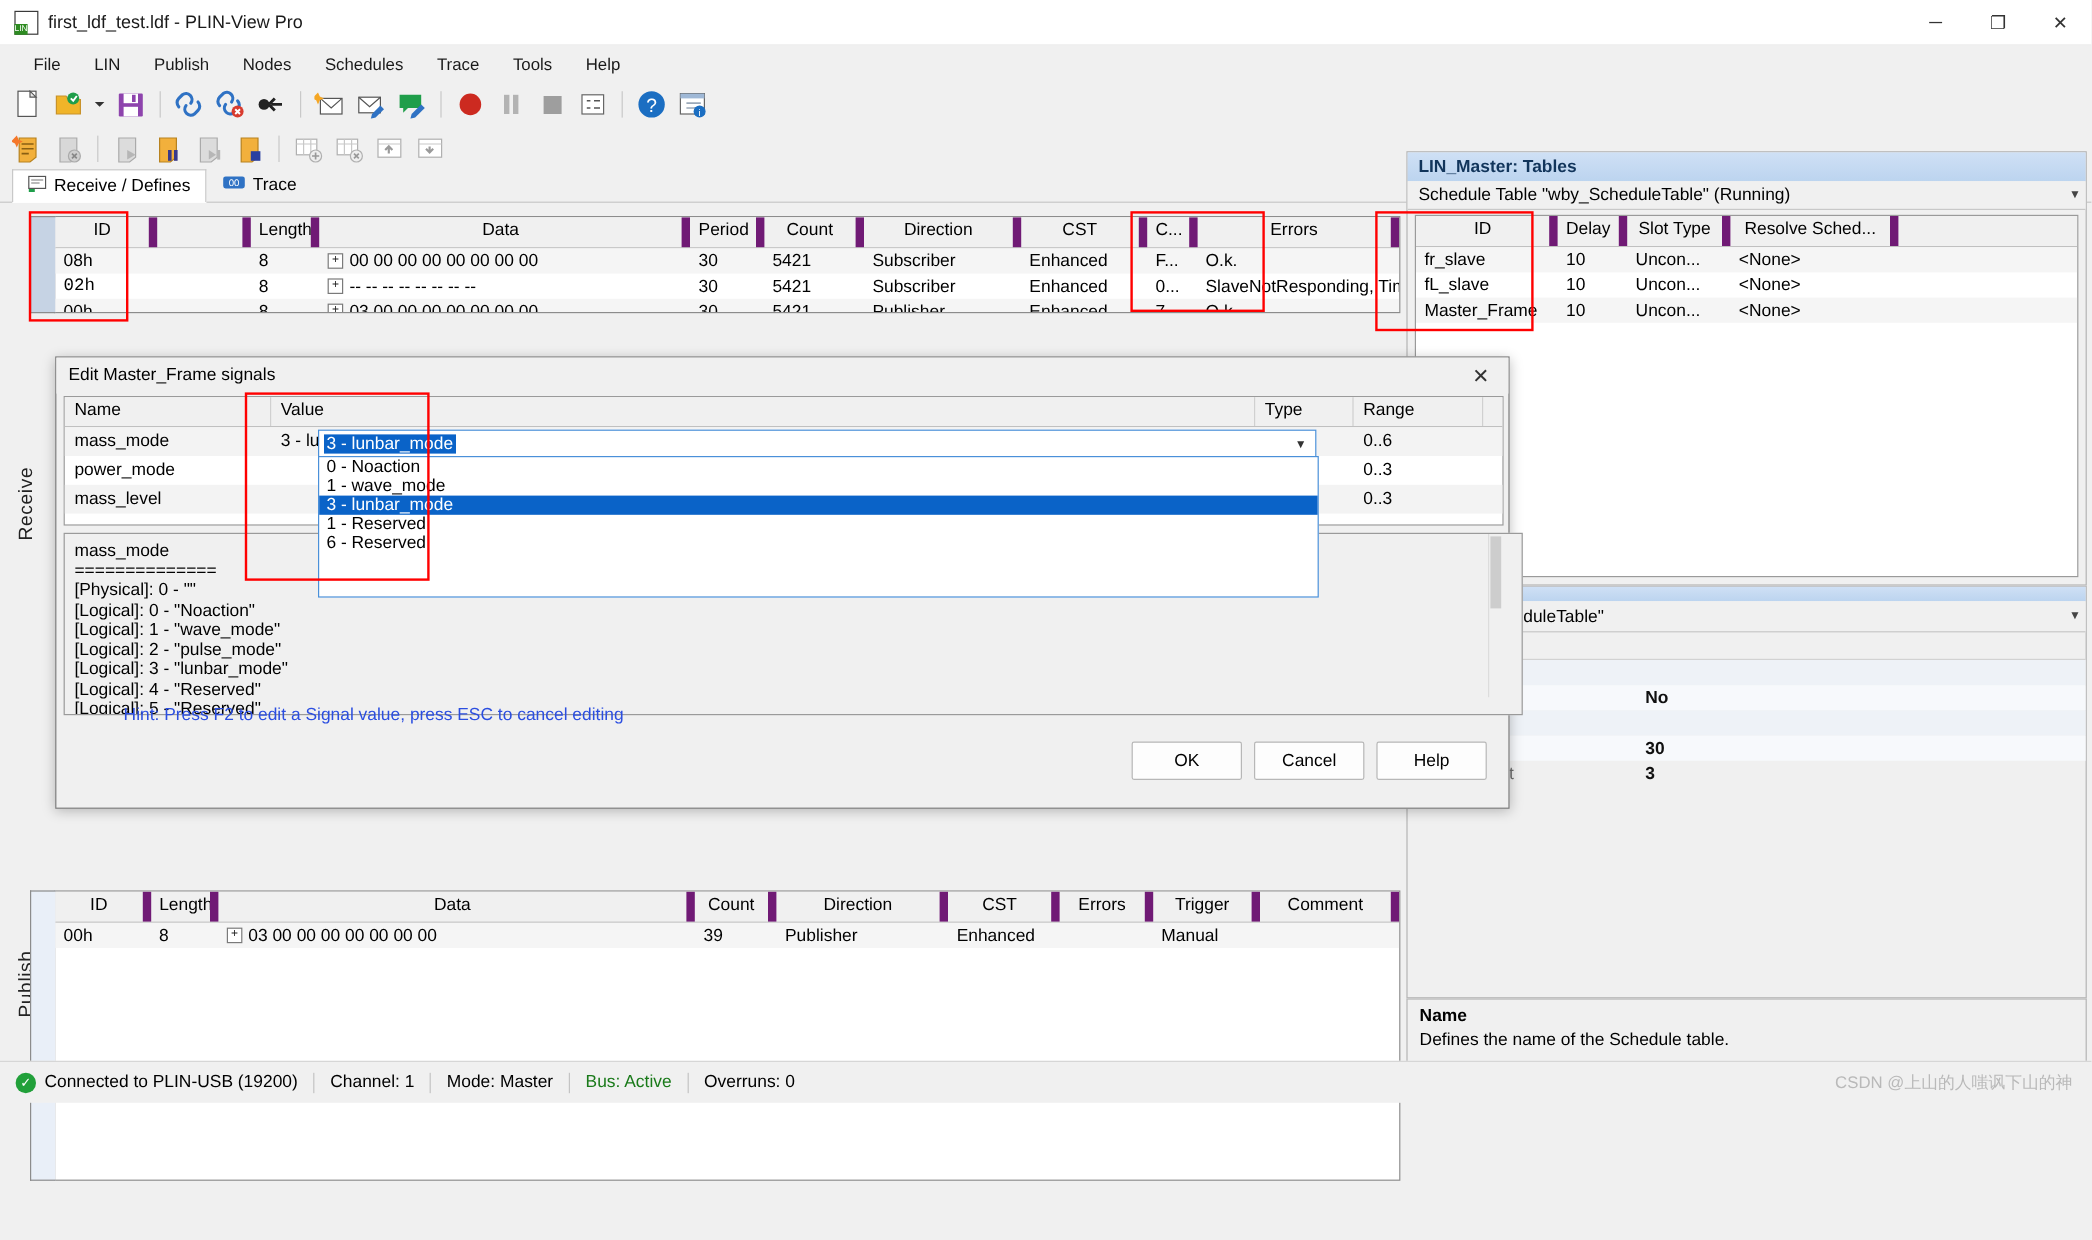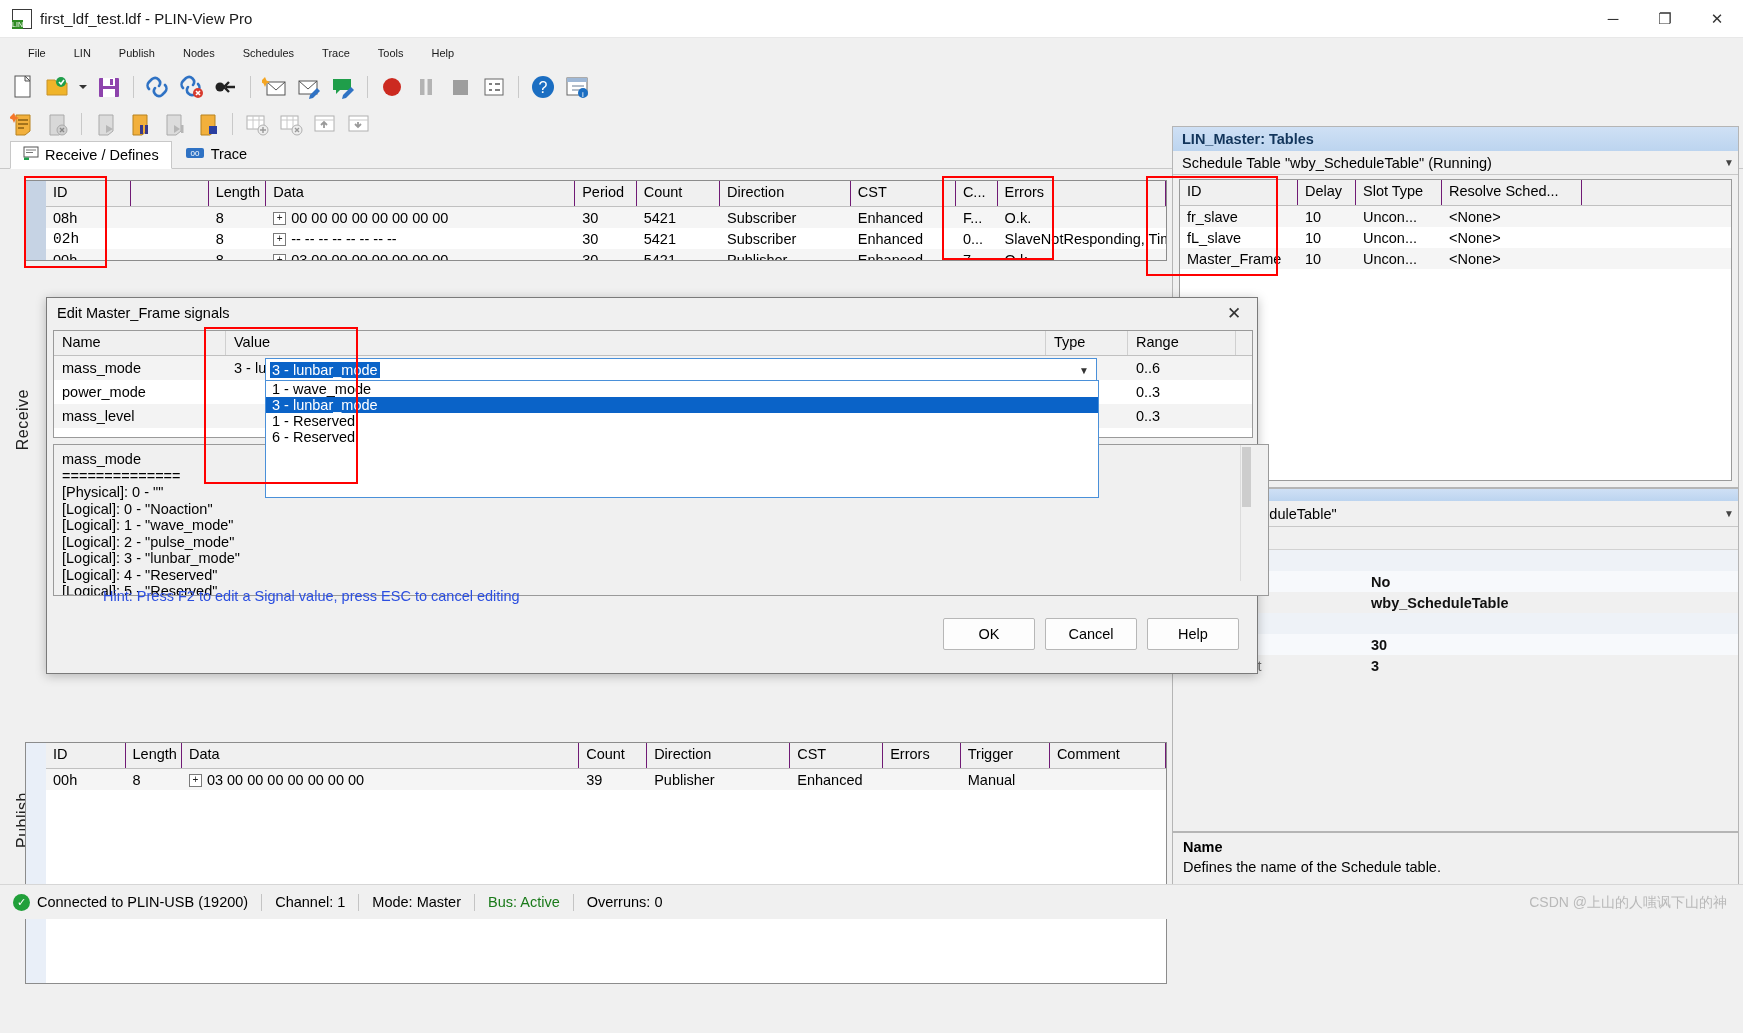--- a/index.html
+++ b/index.html
@@ -15,41 +15,41 @@
   .titlebar{height:37px;background:#ffffff;display:flex;align-items:center;border-bottom:1px solid #e8e8e8;}
   .titlebar .appicon{width:20px;height:20px;margin:0 8px 0 12px;position:relative;flex:0 0 auto;}
   .titlebar .appicon .sq{position:absolute;inset:0;border:1.5px solid #3a3a3a;background:#fff;}
   .titlebar .appicon .lin{position:absolute;left:0;bottom:0;width:11px;height:9px;background:#2e8b22;color:#fff;font-size:7px;line-height:9px;text-align:center;font-family:"Liberation Sans",sans-serif;}
   .titlebar .ttl{font-size:15px;color:#1a1a1a;}
   .winbtns{margin-left:auto;display:flex;height:37px;}
   .winbtn{width:52px;height:37px;display:flex;align-items:center;justify-content:center;font-size:15px;color:#333;}
 
   
   .menubar{height:30px;display:flex;align-items:center;padding-left:14px;background:#f0f0f0;gap:0;}
-  .menubar .mi{padding:4px 14px;font-size:11px;color:#1a1a1a;}
+  .menubar .mi{padding:4px 14px;font-size:14px;color:#1a1a1a;}
 
   
   .toolbar{height:38px;display:flex;align-items:center;padding-left:8px;background:#f0f0f0;gap:4px;}
   .toolbar2{height:35px;}
   .tbtn{width:30px;height:30px;display:flex;align-items:center;justify-content:center;position:relative;}
   .tsep{width:1px;height:22px;background:#c9c9c9;margin:0 5px;}
 
   
   .tabstrip{height:27px;display:flex;align-items:flex-end;padding-left:10px;border-bottom:1px solid #c8c8c8;background:#f0f0f0;}
   .tab{display:flex;align-items:center;gap:6px;height:26px;padding:0 12px;font-size:14.5px;border:1px solid transparent;}
   .tab.active{background:#fff;border:1px solid #c8c8c8;border-bottom-color:#fff;position:relative;top:1px;}
 
   
   .vlabel{position:absolute;width:46px;background:#f0f0f0;display:flex;align-items:center;justify-content:center;}
   .vlabel span{writing-mode:vertical-rl;transform:rotate(180deg);font-size:16px;color:#222;letter-spacing:.5px;}
 
   
   .grid{position:absolute;background:#fff;border:1px solid #8c8c8c;overflow:hidden;}
   .ghead{display:flex;height:25px;background:#f0f0f0;border-bottom:1px solid #c0c0c0;font-size:14.5px;}
-  .ghead .c{padding:3px 7px;border-right:1px solid #701a75;box-sizing:border-box;white-space:nowrap;overflow:hidden;}
+  .ghead .c{padding:3px 7px;border-right:7px solid #701a75;box-sizing:border-box;white-space:nowrap;overflow:hidden;text-align:center;}
   .grow{display:flex;height:21px;font-size:14.5px;align-items:center;}
   .grow.alt{background:#f5f5f5;}
   .grow .c{padding:0 7px;box-sizing:border-box;white-space:nowrap;overflow:hidden;}
   .plus{display:inline-block;width:11px;height:11px;border:1px solid #7a7a7a;background:#fff;font-size:10px;line-height:9px;text-align:center;margin-right:5px;vertical-align:middle;color:#222;}
 
   
   .redbox{position:absolute;border:2.5px solid #ff0000;pointer-events:none;z-index:40;}
 
   
   .dock{position:absolute;background:#f0f0f0;border:1px solid #b5b5b5;}
@@ -439,24 +439,20 @@
       <div class="cv">le "wby_ScheduleTable"</div>
       <div class="chev">▼</div>
     </div>
     <div style="height:22px;border-bottom:1px solid #d2d2d2;"></div>
     <div id="prop-body">
         <div class="propcat">ble</div>
         <div class="proprow" style="background: rgb(247, 249, 252);">
           <div class="k">ole</div>
           <div class="v">No</div>
         </div>
-        <div class="proprow">
-          <div class="k"></div>
-          <div class="v">wby_ScheduleTable</div>
-        </div>
         <div class="propcat">y</div>
         <div class="proprow" style="background: rgb(247, 249, 252);">
           <div class="k">e Time</div>
           <div class="v">30</div>
         </div>
         <div class="proprow">
           <div class="k">Entry Count</div>
           <div class="v">3</div>
         </div>
       </div>
@@ -530,20 +526,21 @@
         </div>
     </div>
 
     <div class="combo" style="left:218px;top:60px;width:830px;height:22px;">
       <span class="sel">3 - lunbar_mode</span>
       <span class="btn">▼</span>
     </div>
 
     <div class="droplist" style="left:218px;top:82px;width:832px;height:116px;">
       <div id="drop-body">
+          <div class="dlitem">0 - Noaction</div>
           <div class="dlitem">1 - wave_mode</div>
           <div class="dlitem sel">3 - lunbar_mode</div>
           <div class="dlitem">1 - Reserved</div>
           <div class="dlitem">6 - Reserved</div>
         </div>
     </div>
 
     <div class="infobox" style="left:6px;top:146px;width:1198px;height:138px;">
       <div id="info-body">
           <div>mass_mode</div>

